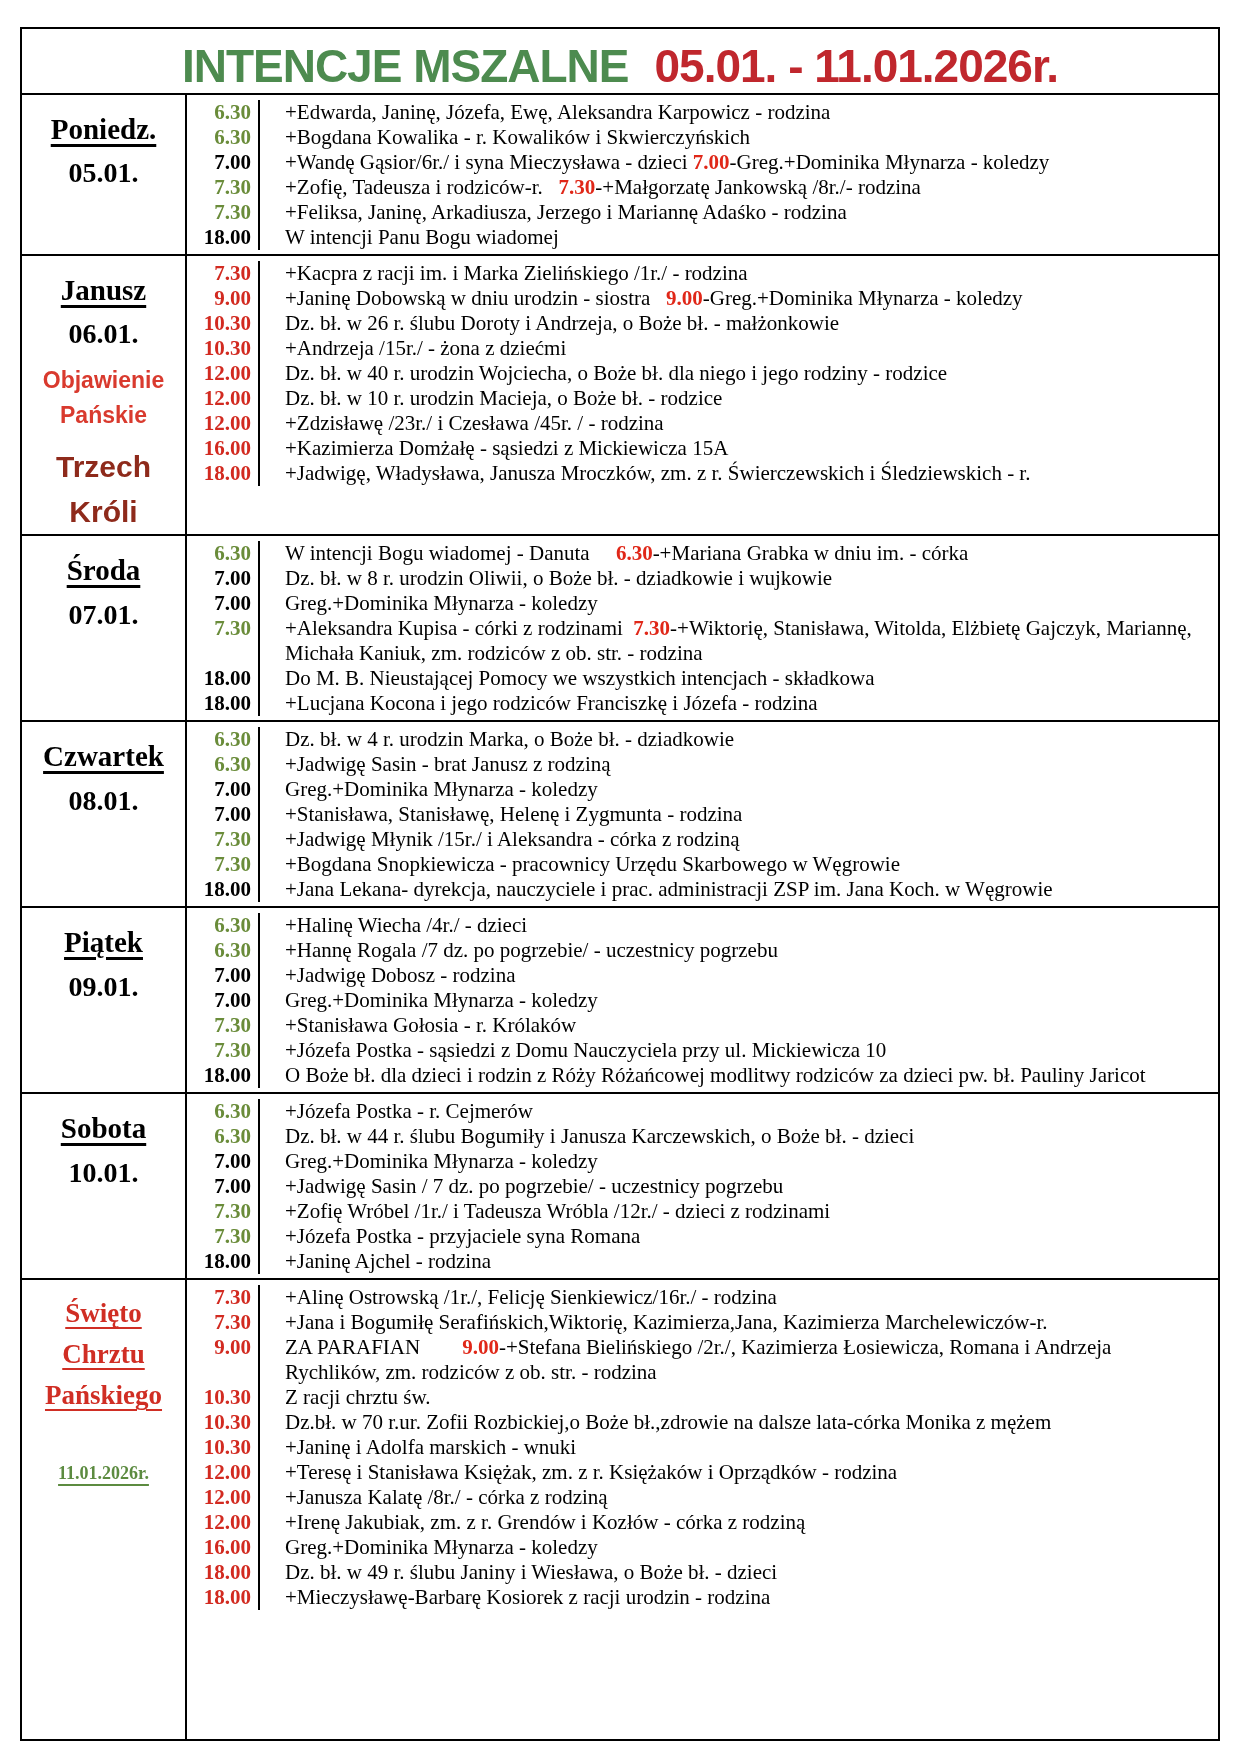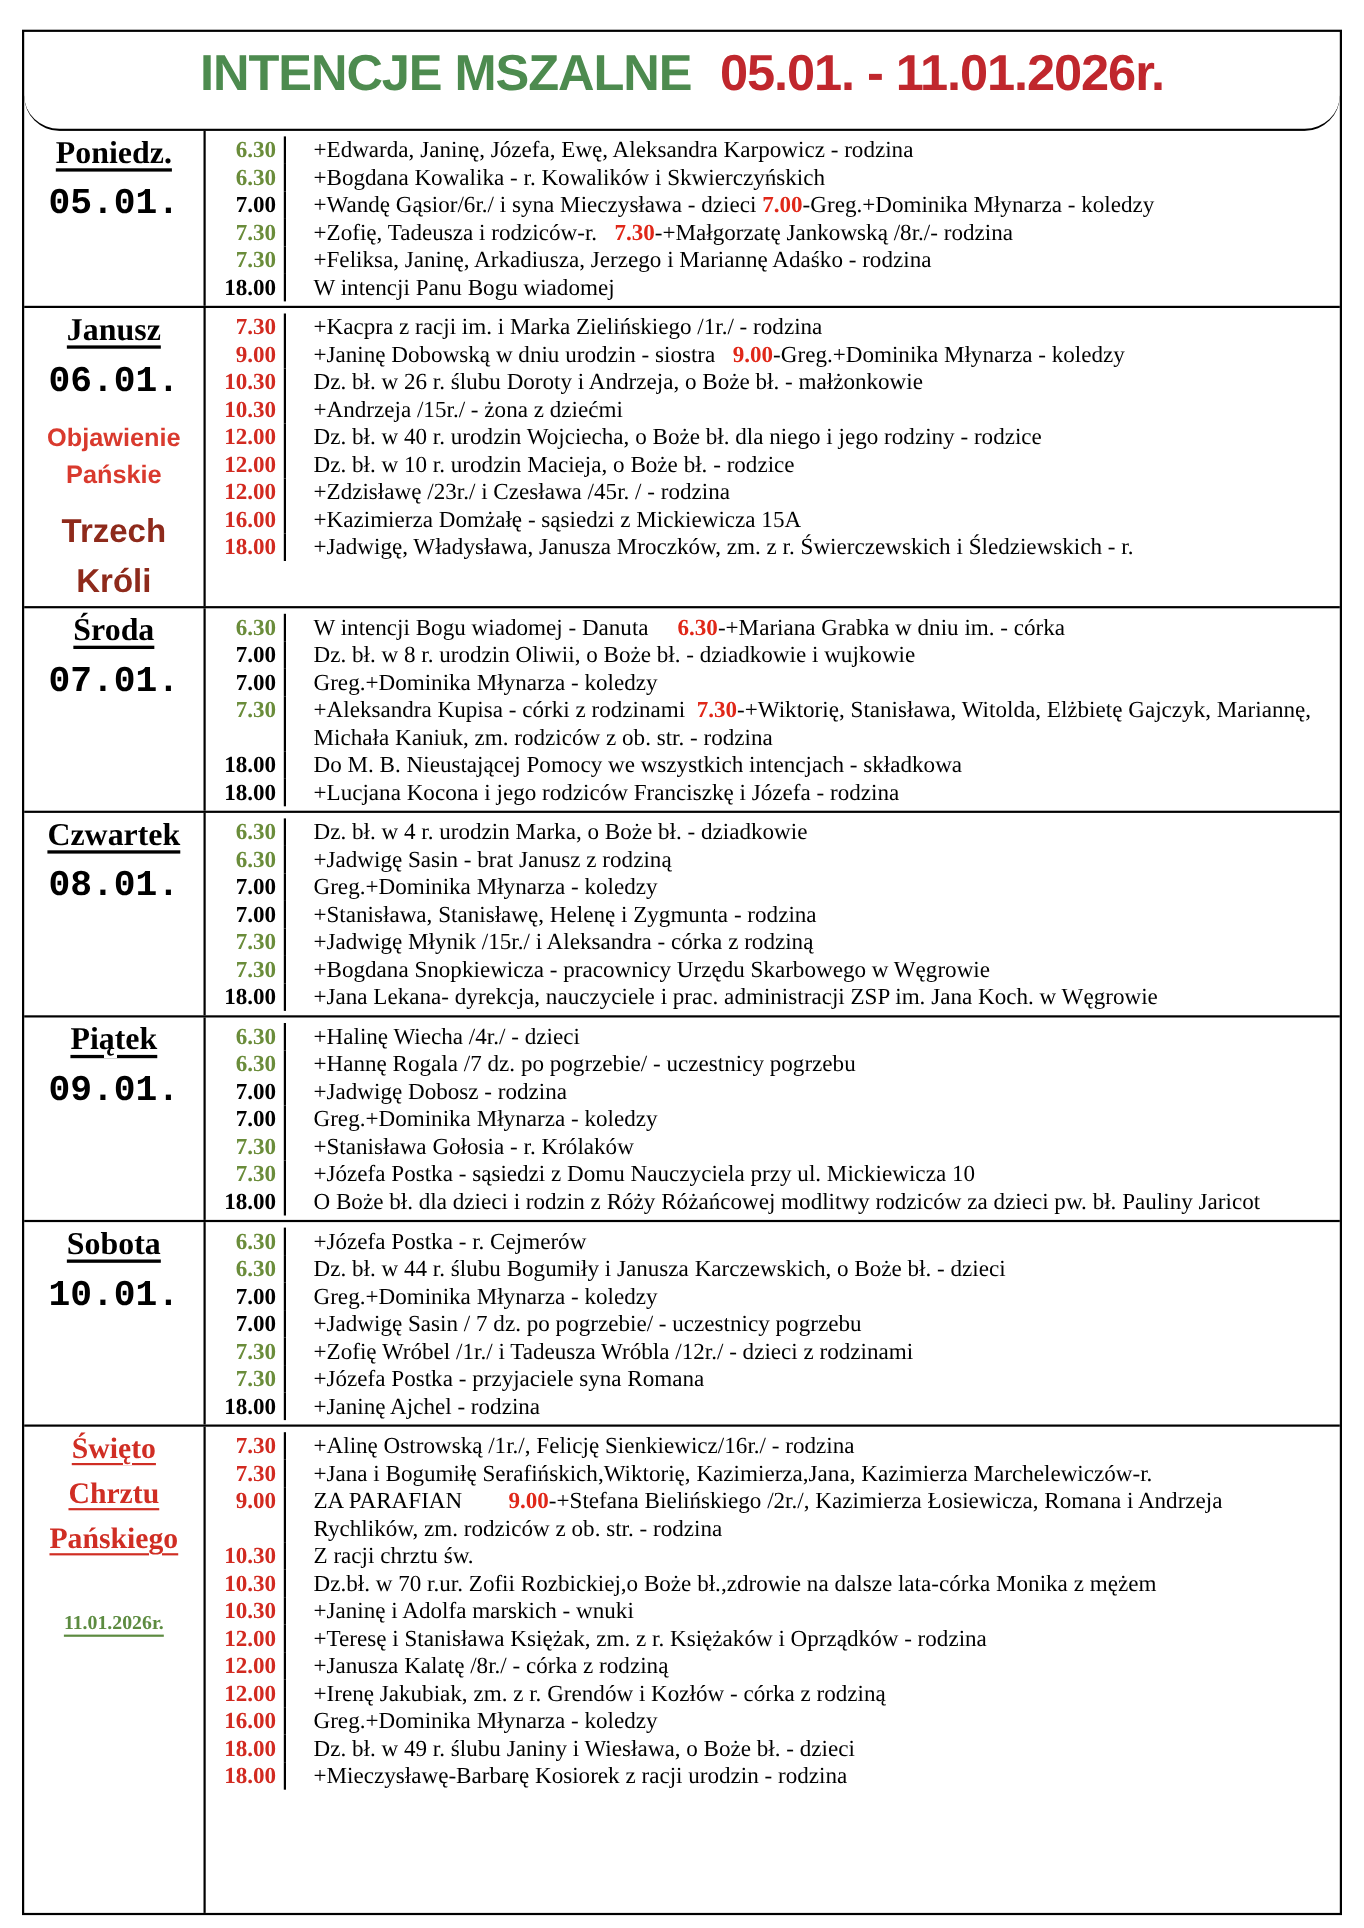--- a/index.html
+++ b/index.html
@@ -12,39 +12,38 @@
   }
   .sheet{
     position:absolute;left:20px;right:20px;top:27px;bottom:12px;
     border:2.5px solid #000;
     display:flex;flex-direction:column;
   }
   .hdr{
     flex:none;
     display:flex;align-items:center;justify-content:center;gap:26px;
     border-bottom:2.5px solid #000;
-    padding:10px 0 24px 0;
+    padding:10px 0 0 0;
     font-family:"Liberation Sans", sans-serif;
     font-weight:bold;font-size:46px;letter-spacing:-1px;
     white-space:nowrap;
-    border-radius:32px;
   }
   .hdr .t1{color:#4d8b4f;}
   .hdr .t2{color:#c0272d;}
   .section{
     flex:none;
     display:flex;flex-direction:row;
     border-bottom:2.5px solid #000;
   }
   .section:last-child{flex:1;border-bottom:none;border-radius:13px;}
   .day-cell{
     flex:none;width:163px;
     border-right:2px solid #000;
     text-align:center;
-    padding-top:2px;
+    padding-top:16px;
     line-height:1.25;
   }
   .rows-col{flex:1;display:flex;flex-direction:column;padding:5px 0 4px 0;}
   .row{display:flex;flex-direction:row;align-items:stretch;gap:15px;}
   .time-cell{
     flex:none;width:64px;
     border-right:2px solid #000;
     text-align:right;padding-right:7px;
     font-weight:bold;font-size:21px;line-height:25px;
   }
@@ -56,21 +55,21 @@
   }
   .tc-green{color:#6a8c3a;}
   .tc-black{color:#000000;}
   .tc-red{color:#d22a20;}
   .seg-red{color:#e02718;font-weight:bold;}
   .day-name{
     display:block;font-size:29px;font-weight:bold;color:#000;
     text-decoration:underline;text-decoration-thickness:2.5px;text-underline-offset:5px;
     margin-bottom:8px;
   }
-  .day-date{display:block;font-size:33px;font-weight:bold;color:#000;font-family:Liberation Mono, monospace;}
+  .day-date{display:block;font-size:28px;font-weight:bold;color:#000;}
   .feast{
     display:block;font-family:"Liberation Sans", sans-serif;
     font-size:23px;font-weight:bold;color:#d93a2e;line-height:1.5;
   }
   .feast-dark{
     display:block;font-family:"Liberation Sans", sans-serif;
     font-size:30px;font-weight:bold;color:#8e2a1b;line-height:1.5;
   }
   .feast-gap{margin-top:12px;}
   .sunday-name{

